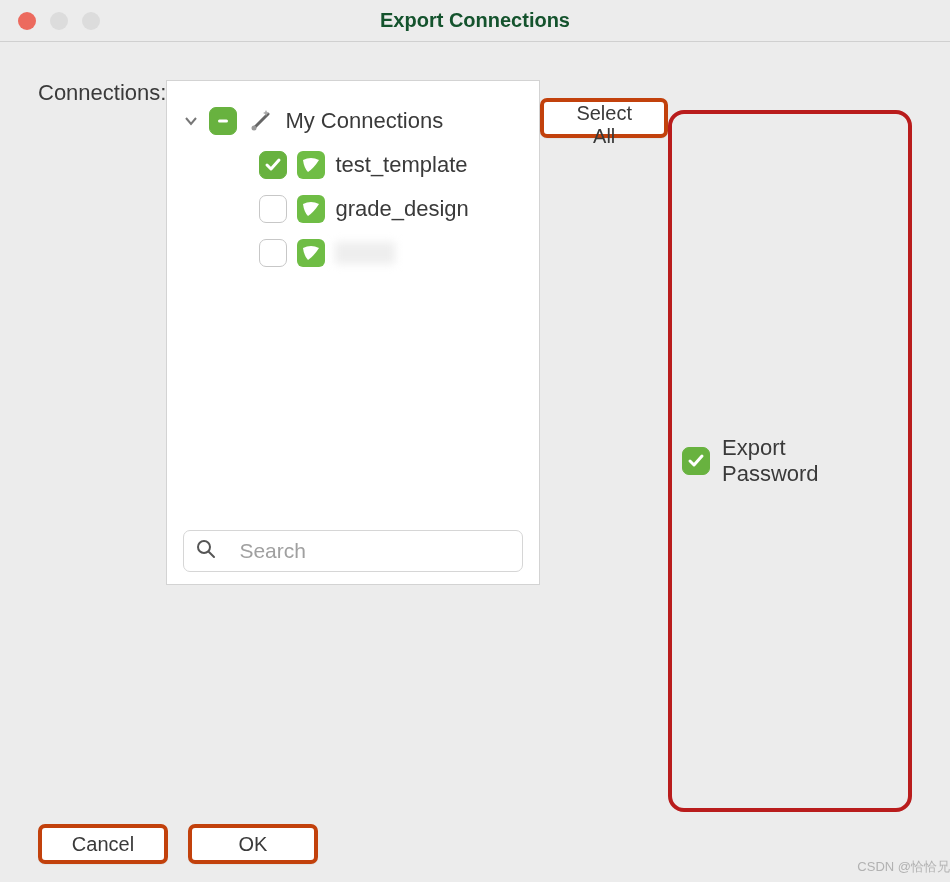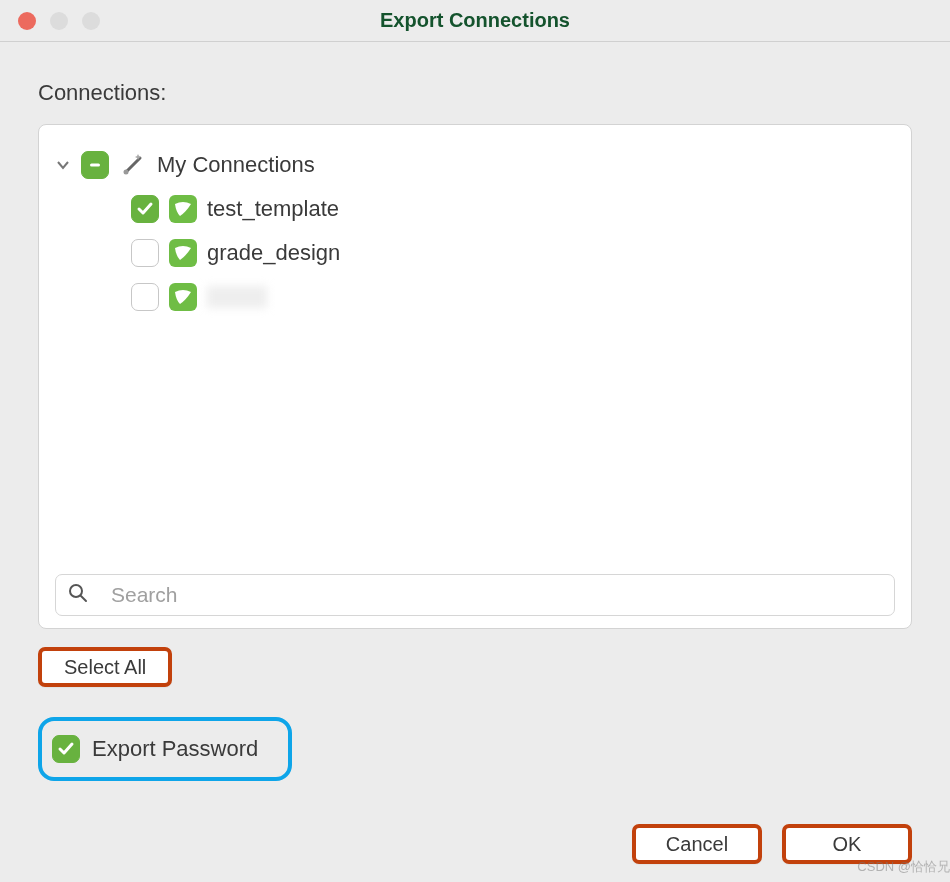--- a/index.html
+++ b/index.html
@@ -47,30 +47,30 @@
       text-align: center;
       font-size: 20px;
       font-weight: 600;
       color: #14532d;
       pointer-events: none;
     }
     .content {
       padding: 38px 38px 12px 38px;
       flex: 1;
       display: flex;
-      flex-direction: column;
+      flex-direction: row;
     }
     .section-label {
       font-size: 22px;
       color: #3a3a3a;
       margin-bottom: 18px;
     }
     .tree-container {
       border: 1px solid #d3d3d3;
-      border-radius: 8px;
+      border-radius: 0;
       background: #ffffff;
       height: 505px;
       display: flex;
       flex-direction: column;
       padding: 18px 16px 12px 16px;
     }
     .tree {
       flex: 1;
     }
     .tree-row {
@@ -175,28 +175,27 @@
       font-size: 20px;
       color: #3a3a3a;
       cursor: pointer;
       box-shadow: 0 1px 1px rgba(0,0,0,0.04);
     }
     .export-password-wrap {
       margin-top: 30px;
       display: inline-flex;
       align-items: center;
       gap: 12px;
-      border: 4px solid #0ea5e9;
+      border: 4px solid #b91c1c;
       border-radius: 16px;
       padding: 14px 30px 14px 10px;
       width: fit-content;
     }
     .footer {
       display: flex;
-      justify-content: flex-end;
       gap: 20px;
       padding: 0 38px 18px 38px;
       margin-top: auto;
     }
     .footer .btn {
       min-width: 130px;
     }
     .watermark {
       position: absolute;
       right: 0;

